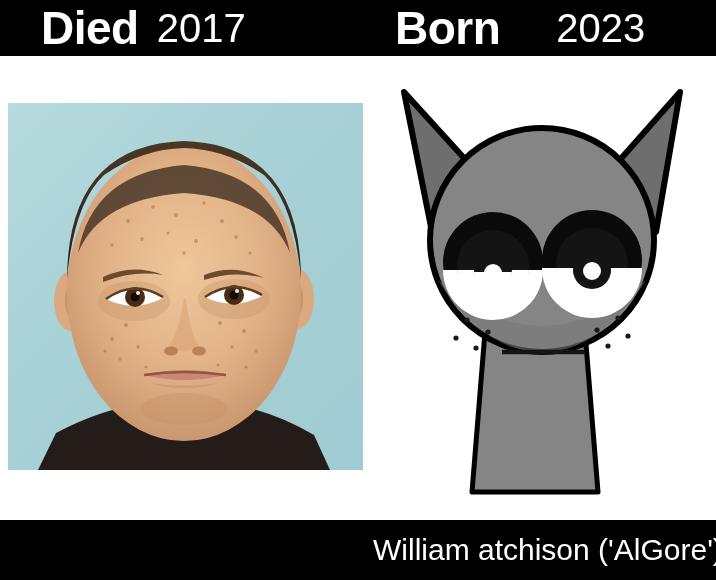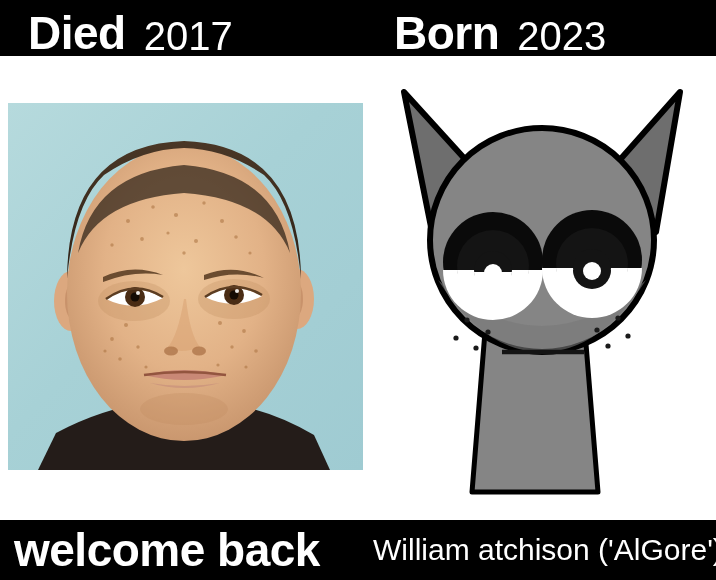--- a/index.html
+++ b/index.html
@@ -34,25 +34,26 @@
   #bottom-banner {
     top: 520px;
     height: 60px;
   }
 
   .banner-half {
     position: absolute;
     top: 0;
     height: 100%;
     display: flex;
-    align-items: flex-end;
+    align-items: center;
     white-space: nowrap;
+    margin-left: 13px;
   }
   #died-half   { left: 28px; }
-  #born-half   { left: 394px; }
+  #born-half   { left: 382px; gap: 38px; }
 
   .lbl-bold {
     font-weight: bold;
     font-size: 46px;
     line-height: 1;
     letter-spacing: -0.5px;
   }
   .lbl-reg {
     font-weight: normal;
     font-size: 40px;
@@ -274,17 +275,16 @@
         <circle cx="217" cy="250" r="2.6"></circle>
         <circle cx="248" cy="256" r="2.6"></circle>
         <circle cx="228" cy="266" r="2.6"></circle>
       </g>
 
       <line x1="122" y1="272" x2="204" y2="272" stroke="#141414" stroke-width="4.5" stroke-linecap="butt"></line>
     </svg>
   </div>
 
   <div class="banner" id="bottom-banner">
-    <span id="welcome-text">welcome back</span>
     <span id="subject-name">William atchison ('AlGore')</span>
   </div>
 
 </div>
 
 </body></html>

